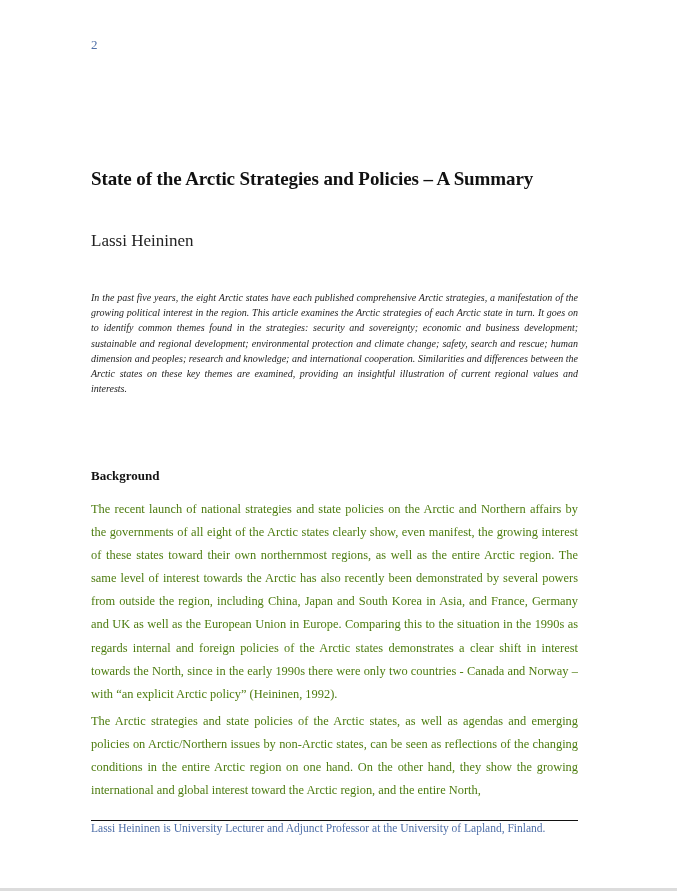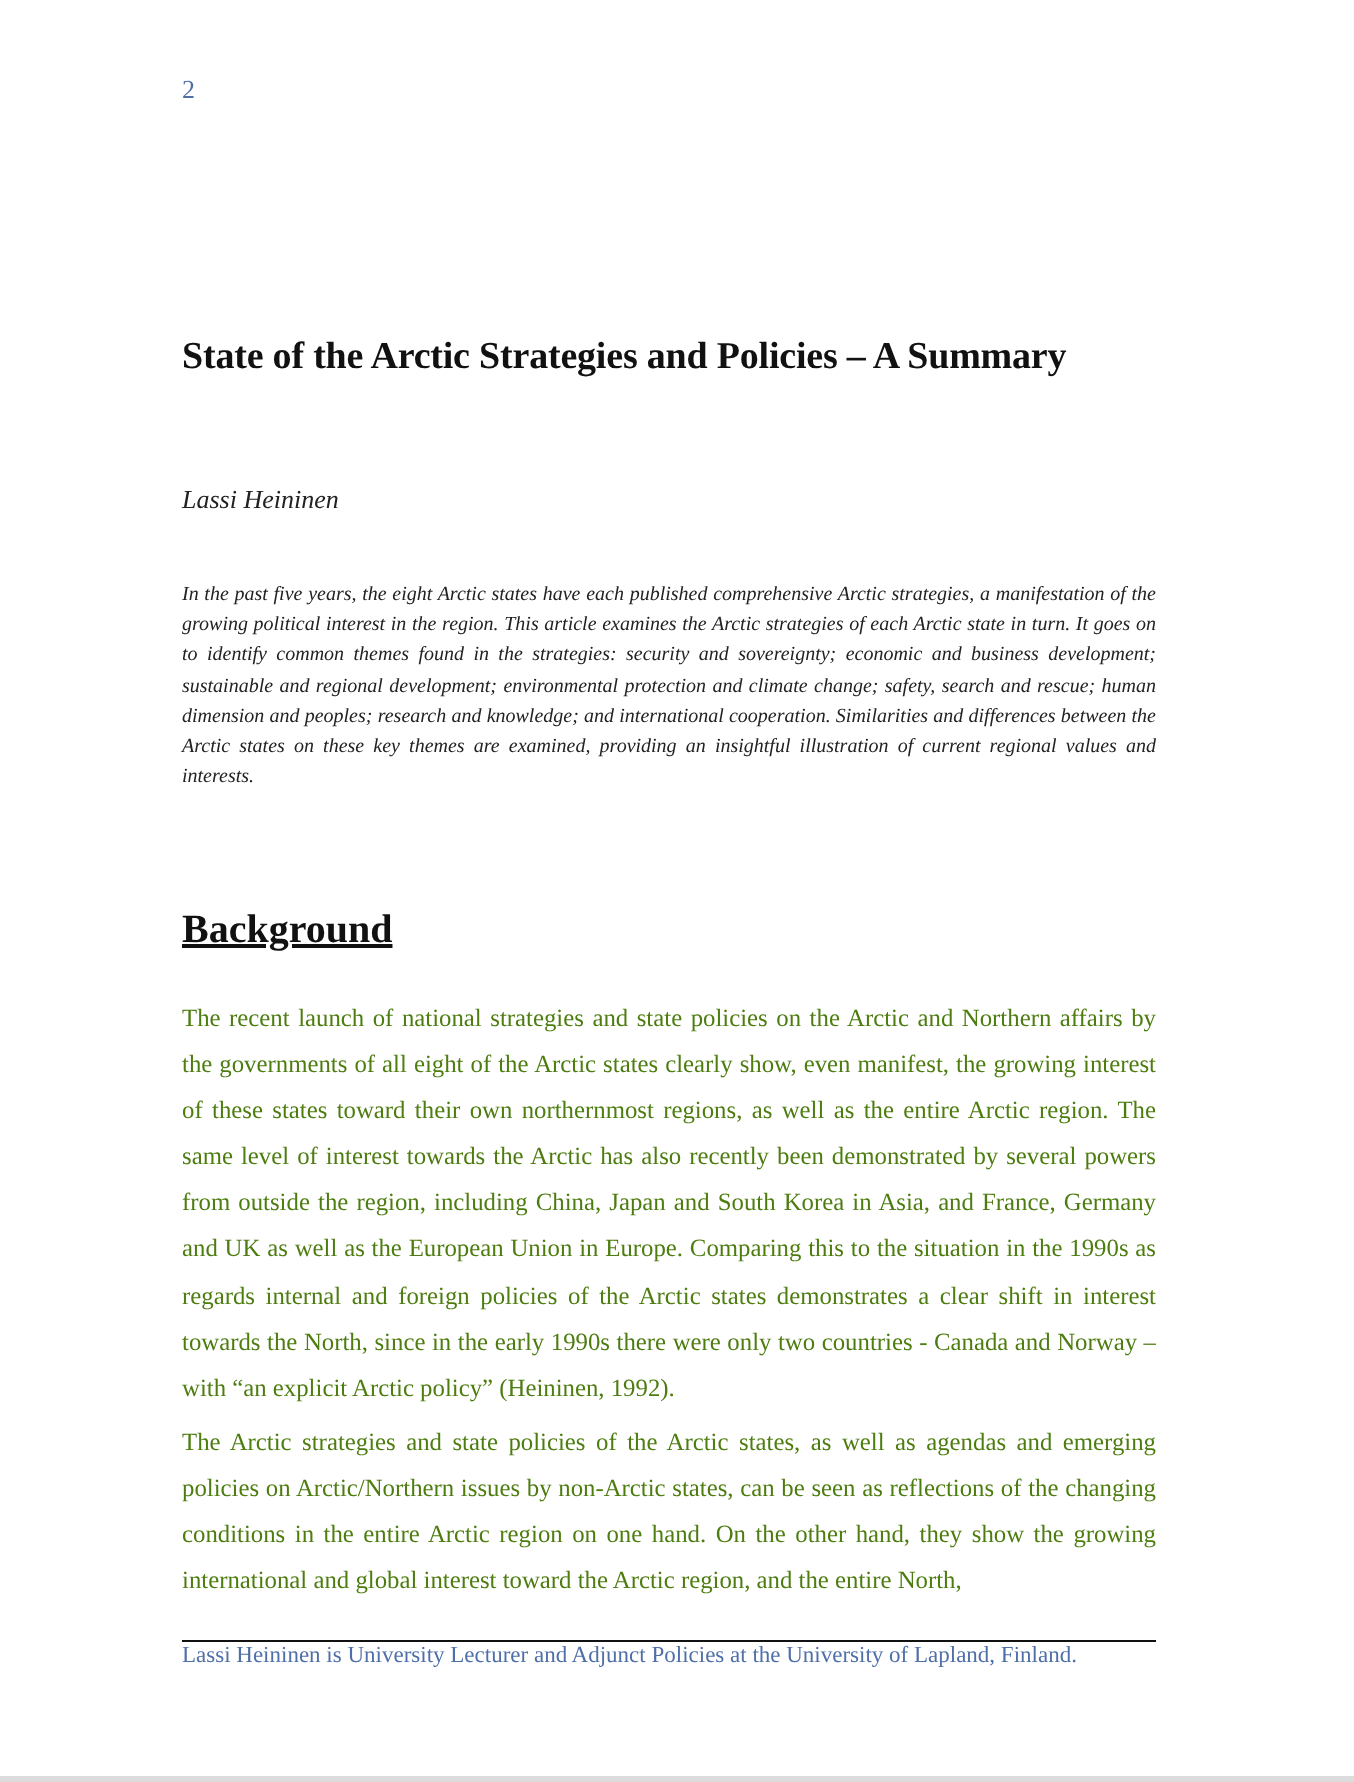--- a/index.html
+++ b/index.html
@@ -44,44 +44,42 @@
       width: 500px;
       font-size: 19px;
       font-weight: bold;
       color: #111;
       white-space: nowrap;
       letter-spacing: -0.1px;
     }
     .author {
       position: absolute;
       left: 91px;
-      top: 242px;
-      font-size: 13px;
+      top: 231px;
+      font-size: 17px;
       color: #222;
-      font-style: italic;
     }
     .abstract {
       position: absolute;
       left: 91px;
       top: 290px;
       width: 487px;
       font-size: 10px;
       line-height: 15.2px;
       font-style: italic;
       text-align: justify;
       color: #222;
     }
     .section-heading {
       position: absolute;
       left: 91px;
-      top: 454px;
-      font-size: 20px;
+      top: 468px;
+      font-size: 13px;
       font-weight: bold;
       color: #111;
-      text-decoration: underline;
     }
     .para {
       position: absolute;
       left: 91px;
       width: 487px;
       font-size: 12.4px;
       line-height: 23.1px;
       text-align: justify;
       color: #4d7c0f;
     }
@@ -117,15 +115,15 @@
 
   <p class="abstract" style="margin:0;">In the past five years, the eight Arctic states have each published comprehensive Arctic strategies, a manifestation of the growing political interest in the region.  This article examines the Arctic strategies of each Arctic state in turn.  It goes on to identify common themes found in the strategies: security and sovereignty; economic and business development; sustainable and regional development; environmental protection and climate change; safety, search and rescue; human dimension and peoples; research and knowledge; and international cooperation. Similarities and differences between the Arctic states on these key themes are examined, providing an insightful illustration of current regional values and interests.</p>
 
   <h2 class="section-heading" style="margin:0;">Background</h2>
 
   <p class="para para-1" style="margin:0;">The recent launch of national strategies and state policies on the Arctic and Northern affairs by the governments of all eight of the Arctic states clearly show, even manifest, the growing interest of these states toward their own northernmost regions, as well as the entire Arctic region. The same level of interest towards the Arctic has also recently been demonstrated by several powers from outside the region, including China, Japan and South Korea in Asia, and France, Germany and UK as well as the European Union in Europe. Comparing this to the situation in the 1990s as regards internal and foreign policies of the Arctic states demonstrates a clear shift in interest towards the North, since in the early 1990s there were only two countries - Canada and Norway – with “an explicit Arctic policy” (Heininen, 1992).</p>
 
   <p class="para para-2" style="margin:0;">The Arctic strategies and state policies of the Arctic states, as well as agendas and emerging policies on Arctic/Northern issues by non-Arctic states, can be seen as reflections of the changing conditions in the entire Arctic region on one hand. On the other hand, they show the growing international and global interest toward the Arctic region, and the entire North,</p>
 
   <div class="footnote-rule"></div>
-  <div class="footnote">Lassi Heininen is University Lecturer and Adjunct Policies at the University of Lapland, Finland.</div>
+  <div class="footnote">Lassi Heininen is University Lecturer and Adjunct Professor at the University of Lapland, Finland.</div>
 </div>
 <div class="bottom-edge"></div>
 
 </body></html>

